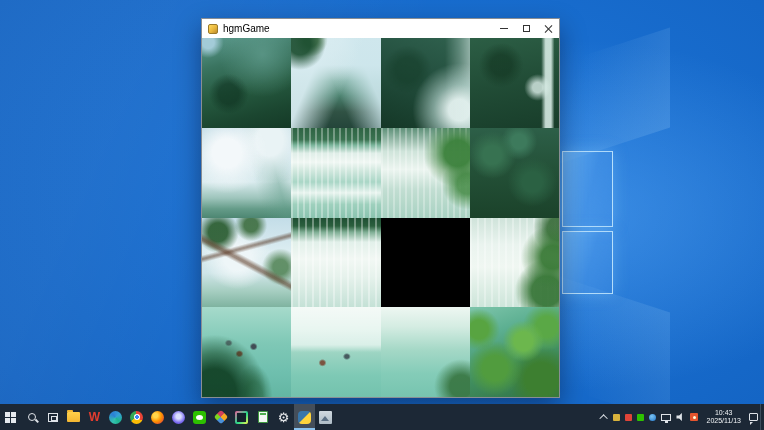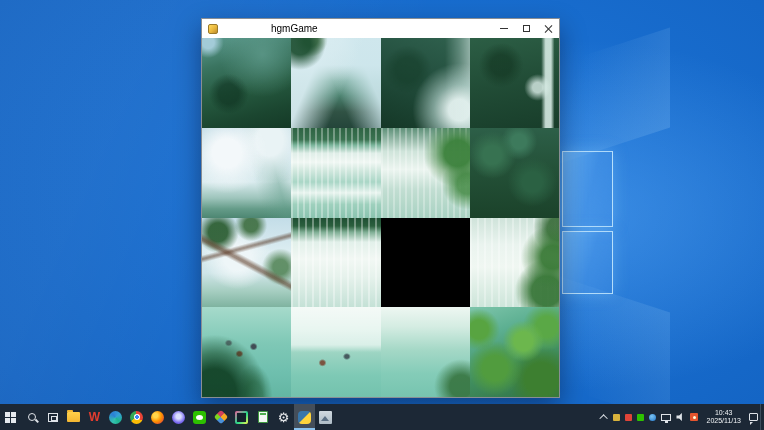--- a/index.html
+++ b/index.html
@@ -35,21 +35,21 @@
   .window {
     position:absolute; left:201px; top:18px; width:359px; height:380px;
     border:1px solid rgba(40,50,60,.55);
     box-shadow:0 10px 24px rgba(0,0,20,.40);
     background:#fff; display:flex; flex-direction:column;
   }
   .titlebar { height:19px; background:#ffffff; display:flex; align-items:center; flex:0 0 19px; }
   .app-icon { width:10px; height:10px; margin:0 5px 0 6px; border-radius:2px;
     background:linear-gradient(135deg,#ffd95e 0%,#e8b63c 55%,#b8892c 100%);
     border:1px solid #9a7a2a; }
-  .title-text { font-size:10px; color:#000; line-height:19px; flex:1 1 auto;margin-left:48px; }
+  .title-text { font-size:10px; color:#000; line-height:19px; flex:1 1 auto; }
   .caption-btns { display:flex; height:19px; }
   .cap-btn { width:22px; height:19px; display:flex; align-items:center; justify-content:center; position:relative; }
   .glyph-min { width:8px; height:1px; background:#333; }
   .glyph-max { width:7px; height:7px; border:1px solid #333; }
   .glyph-close { position:relative; width:8px; height:8px; }
   .glyph-close::before,.glyph-close::after { content:""; position:absolute; left:3.5px; top:-1px; width:1px; height:10px; background:#333; }
   .glyph-close::before { transform:rotate(45deg); }
   .glyph-close::after  { transform:rotate(-45deg); }
 
   

